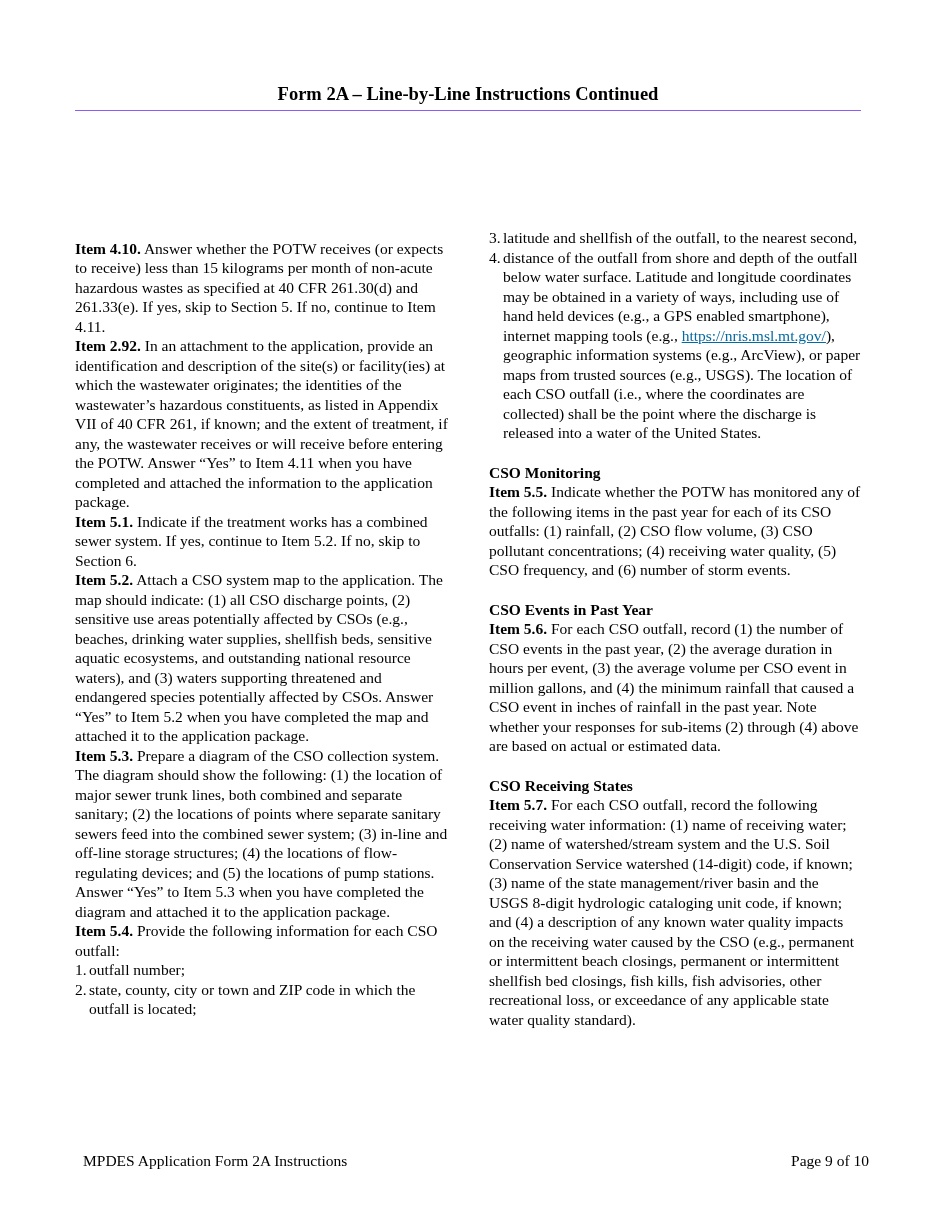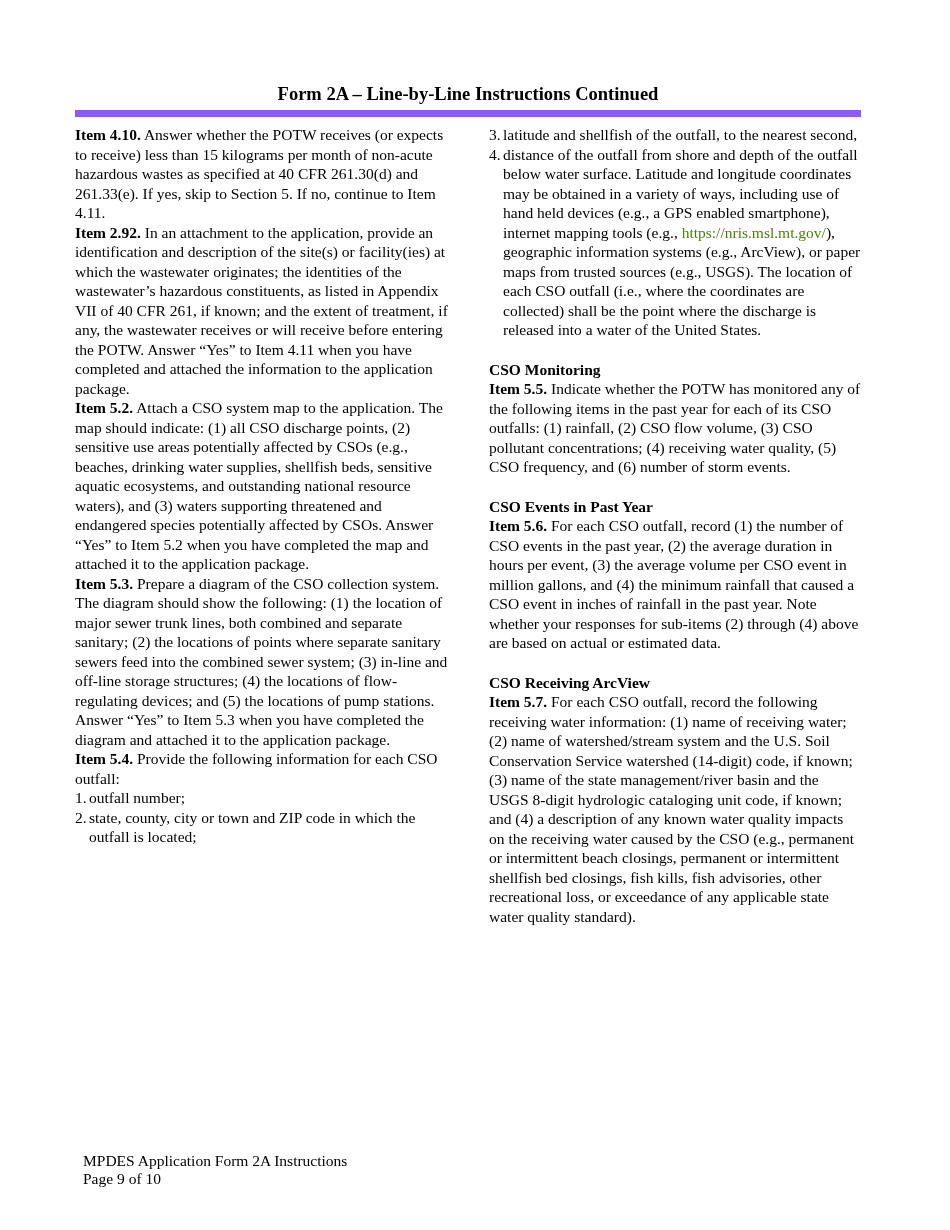--- a/index.html
+++ b/index.html
@@ -19,71 +19,74 @@
     width: 786px;
   }
   .title {
     text-align: center;
     font-weight: bold;
     font-size: 18.5px;
     padding-bottom: 5px;
   }
   .columns {
     display: flex;
-    border-top: 7px solid #8b5cf6;
-    padding-top: 8px;
+    border-top: 1px solid #8b5cf6;
+    padding-top: 16px;
     min-height: 1020px;
-    align-items: flex-start;
+    align-items: center;
   }
   .col-left { width: 377px; flex: 0 0 377px; }
   .divider {
     width: 1px;
     background: #444;
     margin-left: 17px;
     flex: 0 0 1px;
   }
   .col-right { flex: 1; padding-left: 19px; }
   .para, .heading, .li {
     font-size: 15.5px;
     line-height: 19.5px;
   }
   .heading { font-weight: bold; }
   .gap { margin-top: 20px; }
   .li { display: flex; }
   .li .num { flex: 0 0 14px; }
   .li .li-text { flex: 1; }
-  .doc-link { color: #4d7c0f; cursor: pointer; }
+  .doc-link { color: #0369a1; text-decoration: underline; cursor: pointer; }
   .footer {
     position: absolute;
     left: 83px;
     right: 81px;
     top: 1152px;
     display: flex;
     justify-content: space-between;
     font-size: 15.5px;
-    flex-direction: column;
   }
 </style>
 </head>
 <body>
 
 <div class="page">
 
   <div class="title">Form 2A – Line-by-Line Instructions Continued</div>
 
   <div class="columns">
 
     <div class="col-left">
       <p class="para">
         <b>Item 4.10.</b>
         <span>Answer whether the POTW receives (or expects to receive) less than 15 kilograms per month of non-acute hazardous wastes as specified at 40 CFR 261.30(d) and 261.33(e). If yes, skip to Section 5. If no, continue to Item 4.11.</span>
       </p>
       <p class="para">
         <b>Item 2.92.</b>
         <span>In an attachment to the application, provide an identification and description of the site(s) or facility(ies) at which the wastewater originates; the identities of the wastewater’s hazardous constituents, as listed in Appendix VII of 40 CFR 261, if known; and the extent of treatment, if any, the wastewater receives or will receive before entering the POTW. Answer “Yes” to Item 4.11 when you have completed and attached the information to the application package.</span>
+      </p>
+      <p class="para">
+        <b>Item 5.1.</b>
+        <span>Indicate if the treatment works has a combined sewer system. If yes, continue to Item 5.2. If no, skip to Section 6.</span>
       </p>
       <p class="para">
         <b>Item 5.2.</b>
         <span>Attach a CSO system map to the application. The map should indicate: (1) all CSO discharge points, (2) sensitive use areas potentially affected by CSOs (e.g., beaches, drinking water supplies, shellfish beds, sensitive aquatic ecosystems, and outstanding national resource waters), and (3) waters supporting threatened and endangered species potentially affected by CSOs. Answer “Yes” to Item 5.2 when you have completed the map and attached it to the application package.</span>
       </p>
       <p class="para">
         <b>Item 5.3.</b>
         <span>Prepare a diagram of the CSO collection system. The diagram should show the following: (1) the location of major sewer trunk lines, both combined and separate sanitary; (2) the locations of points where separate sanitary sewers feed into the combined sewer system; (3) in-line and off-line storage structures; (4) the locations of flow-regulating devices; and (5) the locations of pump stations. Answer “Yes” to Item 5.3 when you have completed the diagram and attached it to the application package.</span>
       </p>
       <p class="para">
@@ -114,21 +117,21 @@
       <div class="heading gap">CSO Monitoring</div>
       <p class="para">
         <b>Item 5.5.</b>
         <span>Indicate whether the POTW has monitored any of the following items in the past year for each of its CSO outfalls: (1) rainfall, (2) CSO flow volume, (3) CSO pollutant concentrations; (4) receiving water quality, (5) CSO frequency, and (6) number of storm events.</span>
       </p>
       <div class="heading gap">CSO Events in Past Year</div>
       <p class="para">
         <b>Item 5.6.</b>
         <span>For each CSO outfall, record (1) the number of CSO events in the past year, (2) the average duration in hours per event, (3) the average volume per CSO event in million gallons, and (4) the minimum rainfall that caused a CSO event in inches of rainfall in the past year. Note whether your responses for sub-items (2) through (4) above are based on actual or estimated data.</span>
       </p>
-      <div class="heading gap">CSO Receiving ArcView</div>
+      <div class="heading gap">CSO Receiving States</div>
       <p class="para">
         <b>Item 5.7.</b>
         <span>For each CSO outfall, record the following receiving water information: (1) name of receiving water; (2) name of watershed/stream system and the U.S. Soil Conservation Service watershed (14-digit) code, if known; (3) name of the state management/river basin and the USGS 8-digit hydrologic cataloging unit code, if known; and (4) a description of any known water quality impacts on the receiving water caused by the CSO (e.g., permanent or intermittent beach closings, permanent or intermittent shellfish bed closings, fish kills, fish advisories, other recreational loss, or exceedance of any applicable state water quality standard).</span>
       </p>
     </div>
 
   </div>
 </div>
 
 <div class="footer">

